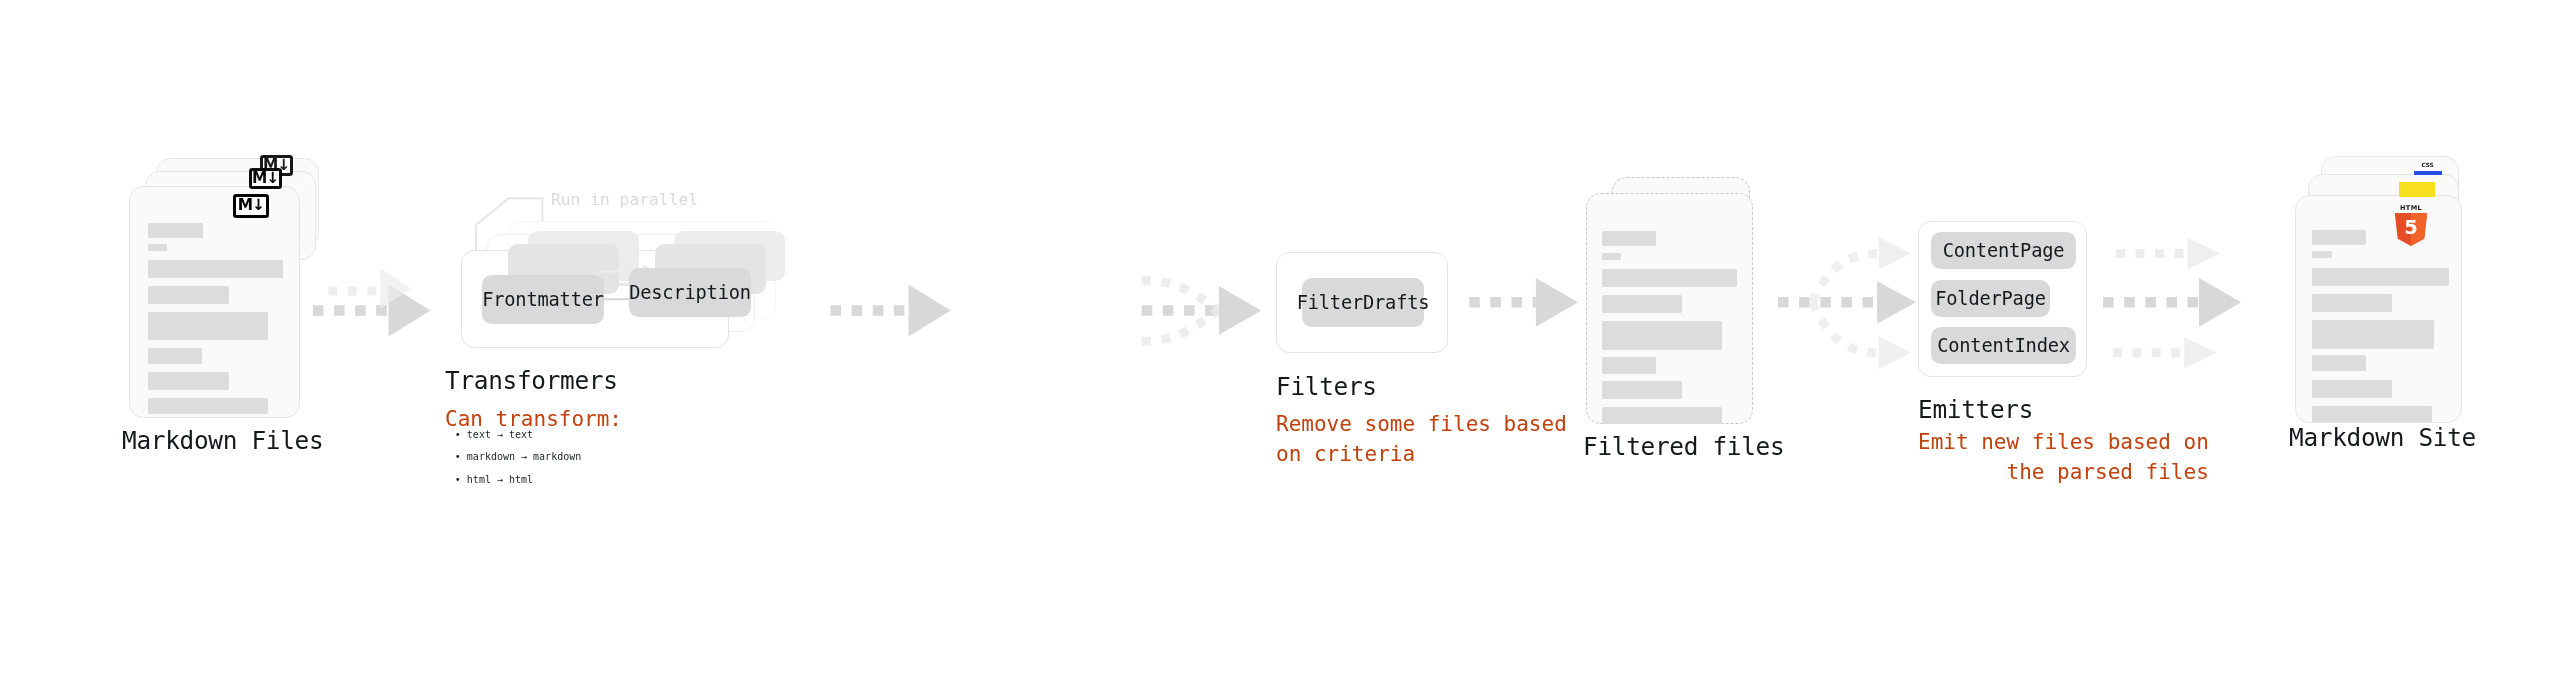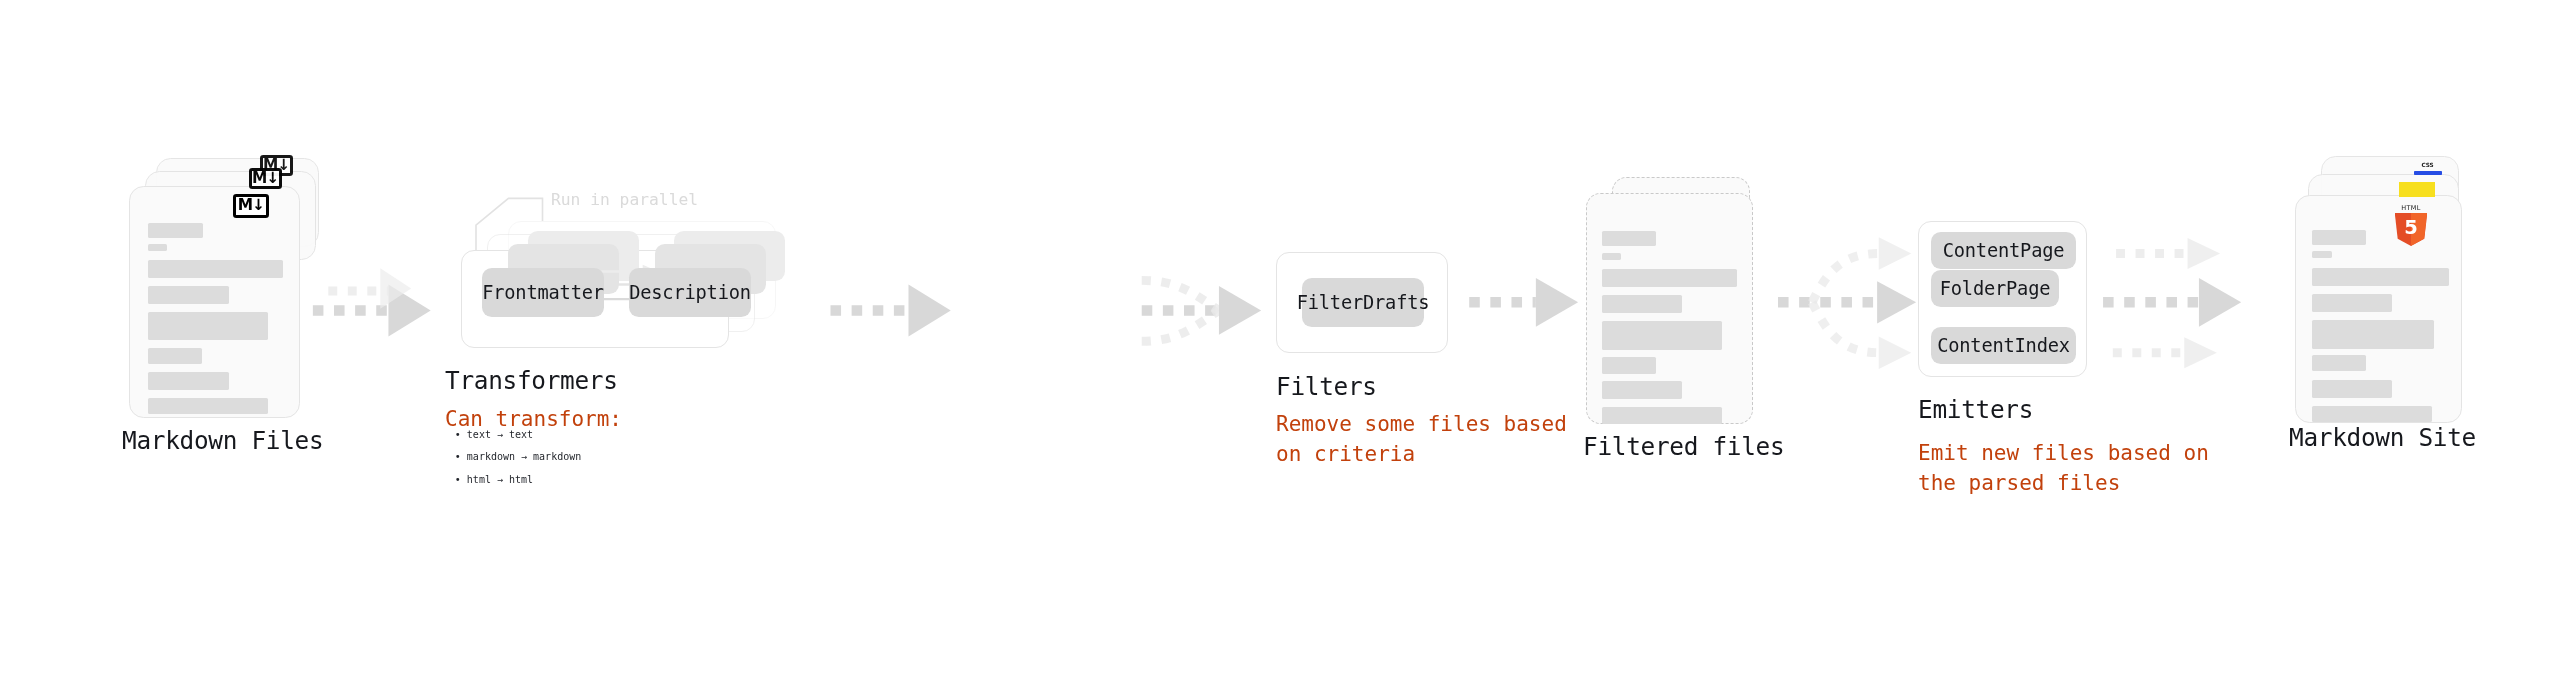--- a/index.html
+++ b/index.html
@@ -60,21 +60,21 @@
     line-height: 1;
     letter-spacing: -0.8px;
     font-family: "DejaVu Sans", "Liberation Sans", sans-serif;
   }
   .badge-html5 {
     position: absolute;
     width: 34px; height: 41px;
     display: flex; flex-direction: column; align-items: center;
   }
   .badge-html5 .h5-word {
-    font-size: 6.5px; font-weight: normal; color: #1a1a1a;
+    font-size: 6.5px; font-weight: bold; color: #1a1a1a;
     letter-spacing: 0.4px; line-height: 1;
     font-family: "DejaVu Sans", "Liberation Sans", sans-serif;
   }
   .badge-html5 .h5-shield {
     width: 32.5px; height: 34px; margin-top: 1.6px;
     background: #e44d26;
     clip-path: polygon(0% 0%, 100% 0%, 91% 78%, 50% 100%, 9% 78%);
     position: relative;
     display: flex; align-items: center; justify-content: center;
   }
@@ -221,21 +221,21 @@
       <g stroke="#e4e4e4" stroke-width="3" fill="#e4e4e4">
         <line x1="186" y1="120" x2="241" y2="120"></line>
         <polygon points="241,114 255,120 241,126"></polygon>
       </g>
       <g stroke="#dadada" stroke-width="3" fill="#dadada">
         <line x1="178" y1="138" x2="233" y2="138"></line>
         <polygon points="233,132 247,138 233,144"></polygon>
       </g>
     </svg>
 
-    <div class="chip" style="left:37px; top:81px; width:122px; height:49px;">
+    <div class="chip" style="left:37px; top:88px; width:122px; height:49px;">
         <span>Frontmatter</span>
       </div>
     <div class="chip" style="left:184px; top:81px; width:122px; height:49px;">
         <span>Description</span>
       </div>
 
     <div class="title" style="left:0px; top:179px;">Transformers</div>
     <div class="subtitle" style="left:0px; top:218px;">Can transform:</div>
     <div class="bullets" style="left:9.8px; top:241px;">• text → text</div>
     <div class="bullets" style="left:9.8px; top:263px;">• markdown → markdown</div>
@@ -270,28 +270,28 @@
       </div>
     </div>
     <div class="title" style="left:0px; top:255px;">Filtered files</div>
   </div>
 
   <div class="node" style="left:1918px; top:221px;">
     <div class="proc-box" style="left:0px; top:0px; width:169px; height:156px;"></div>
     <div class="chip" style="left:13px; top:11.4px; width:145px; height:37px;">
         <span>ContentPage</span>
       </div>
-    <div class="chip" style="left:13px; top:49px; width:128px; height:37px;">
+    <div class="chip" style="left:13px; top:59px; width:119px; height:37px;">
         <span>FolderPage</span>
       </div>
     <div class="chip" style="left:13px; top:106px; width:145px; height:37px;">
         <span>ContentIndex</span>
       </div>
     <div class="title" style="left:0px; top:174px;">Emitters</div>
-    <div class="subtitle" style="left:0px; top:218px;">Emit new files based on
+    <div class="subtitle" style="left:0px; top:207px;text-align:right;">Emit new files based on
 the parsed files</div>
   </div>
 
   <div class="node" style="left:2240px; top:156px;">
     <div class="doc-stack" style="width:211px;height:268px;">
       <div class="doc-card solid back2" style="left:81px; top:0px; width:138px; height:65px;"></div>
       <div class="doc-card solid back1" style="left:68px; top:18px; width:151px; height:65px;"></div>
       <div class="doc-card solid doc-front" style="left:55px; top:39px; width:167px; height:228px;">
         <div class="skeleton">
           <div class="sk-line" style="left:16.3px; top:34px; width:54px; height:14.6px;"></div>

